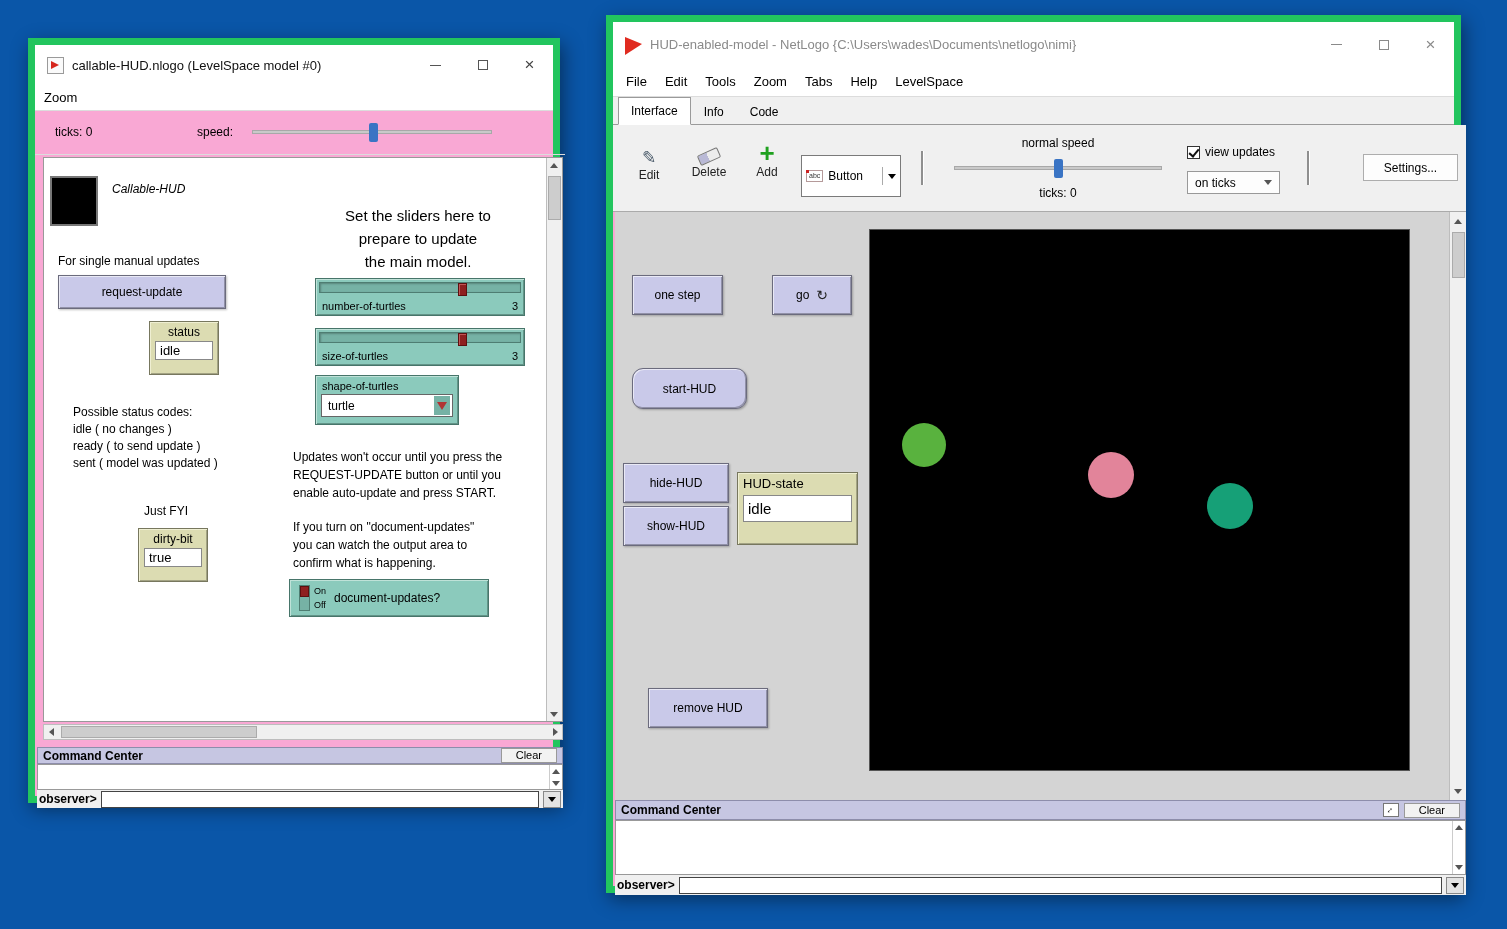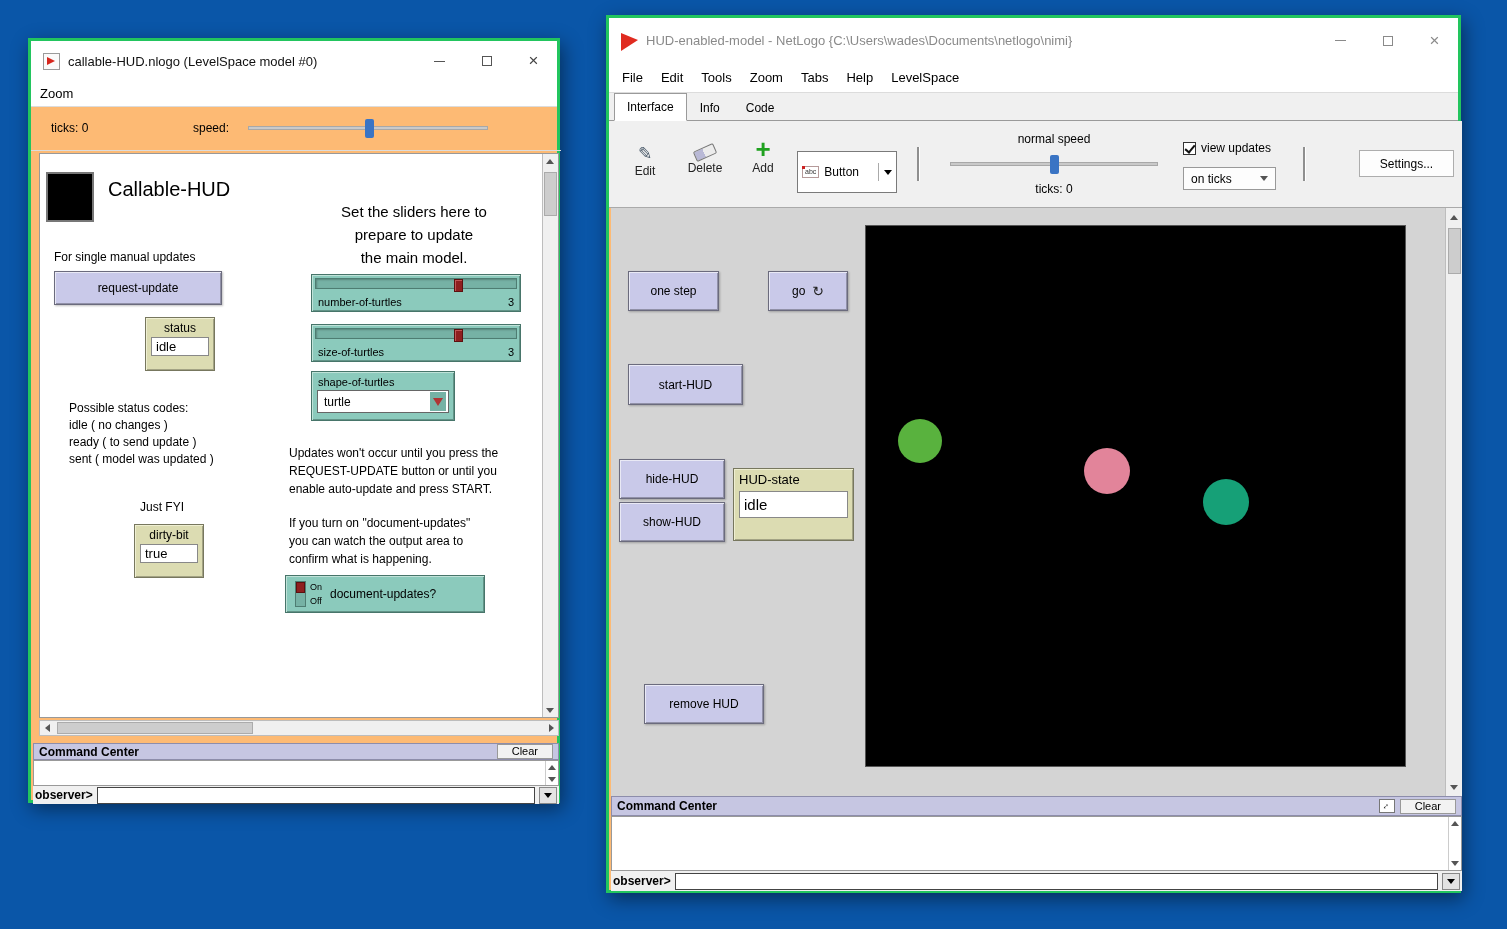--- a/index.html
+++ b/index.html
@@ -1,20 +1,20 @@
 <!DOCTYPE html>
 <html><head>
 <meta charset="utf-8">
 <style>
   *{margin:0;padding:0;box-sizing:border-box;}
   html,body{width:1507px;height:929px;}
   body{background:#0a56a8;position:relative;overflow:hidden;
        font-family:"Liberation Sans","DejaVu Sans",sans-serif;font-size:12px;color:#000;}
   .abs{position:absolute;}
-  .window{position:absolute;background:#fdba74;border:3px solid #22c55e;box-shadow:3px 6px 18px rgba(0,0,0,.45);padding-left:28px;}
+  .window{position:absolute;background:#f9a8d4;border:7px solid #22c55e;box-shadow:3px 6px 18px rgba(0,0,0,.45);padding-left:28px;}
   
   .titlebar{position:absolute;left:0;right:0;top:0;background:#fff;display:flex;align-items:center;padding-left:12px;}
   .titlebar .title{font-size:13px;margin-left:8px;white-space:nowrap;overflow:hidden;}
   .t-dark{color:#111;} .t-gray{color:#8a8a8a;}
   .win-controls{position:absolute;right:0;top:0;height:100%;display:flex;}
   .win-btn{width:47px;height:100%;display:flex;align-items:center;justify-content:center;color:#444;font-size:15px;cursor:pointer;}
   .min-glyph{width:11px;height:1px;background:#555;}
   .max-glyph{width:10px;height:10px;border:1px solid #555;}
   .doc-icon{width:17px;height:17px;background:#fafafa;border:1px solid #9a9a9a;position:relative;display:inline-block;}
   .mini-flag{position:absolute;left:3px;top:3px;width:0;height:0;border-top:4px solid transparent;border-bottom:4px solid transparent;border-left:8px solid #d6261d;}
@@ -124,21 +124,21 @@
     <span class="abs" style="left:20px;top:14px;">ticks: 0</span>
     <span class="abs" style="left:162px;top:14px;">speed:</span>
     <div class="hslider-track" style="left:217px;top:19px;width:240px;">
       <div class="hslider-handle" style="left:116px;"></div>
     </div>
   </div>
 
   <div class="lw-content" style="left:8px;top:112px;width:520px;height:565px;">
 
     <div class="thumb-view" style="left:6px;top:18px;width:48px;height:50px;"></div>
-    <span class="abs" style="left:68px;top:24px;font-size:20px;">Callable-HUD</span>
+    <span class="abs" style="left:68px;top:24px;font-size:12px;font-style:italic;">Callable-HUD</span>
 
     <span class="abs" style="left:14px;top:96px;">For single manual updates</span>
 
     <div class="nl-button" style="left:14px;top:117px;width:168px;height:34px;">request-update</div>
 
     <div class="nl-monitor" style="left:105px;top:163px;width:70px;height:54px;">
       <div class="m-label">status</div>
       <div class="m-value">idle</div>
     </div>
 
@@ -337,21 +337,21 @@
   <div class="rw-canvas" style="left:2px;top:190px;width:834px;height:588px;">
 
 
     <div class="nl-button" style="left:17px;top:63px;width:91px;height:40px;">one step</div>
 
     <div class="nl-button" style="left:157px;top:63px;width:80px;height:40px;gap:7px;">
       <span>go</span>
       <span style="font-size:14px;color:#222;">↻</span>
     </div>
 
-    <div class="nl-button" style="left:17px;top:156px;width:115px;height:41px;">start-HUD</div>
+    <div class="nl-button" style="left:17px;top:156px;width:115px;height:41px;border-radius:11px;">start-HUD</div>
 
     <div class="nl-button" style="left:8px;top:251px;width:106px;height:40px;">hide-HUD</div>
 
     <div class="nl-button" style="left:8px;top:294px;width:106px;height:40px;">show-HUD</div>
 
     <div class="nl-monitor big" style="left:122px;top:260px;width:121px;height:73px;">
       <div class="m-label">HUD-state</div>
       <div class="m-value">idle</div>
     </div>
 

